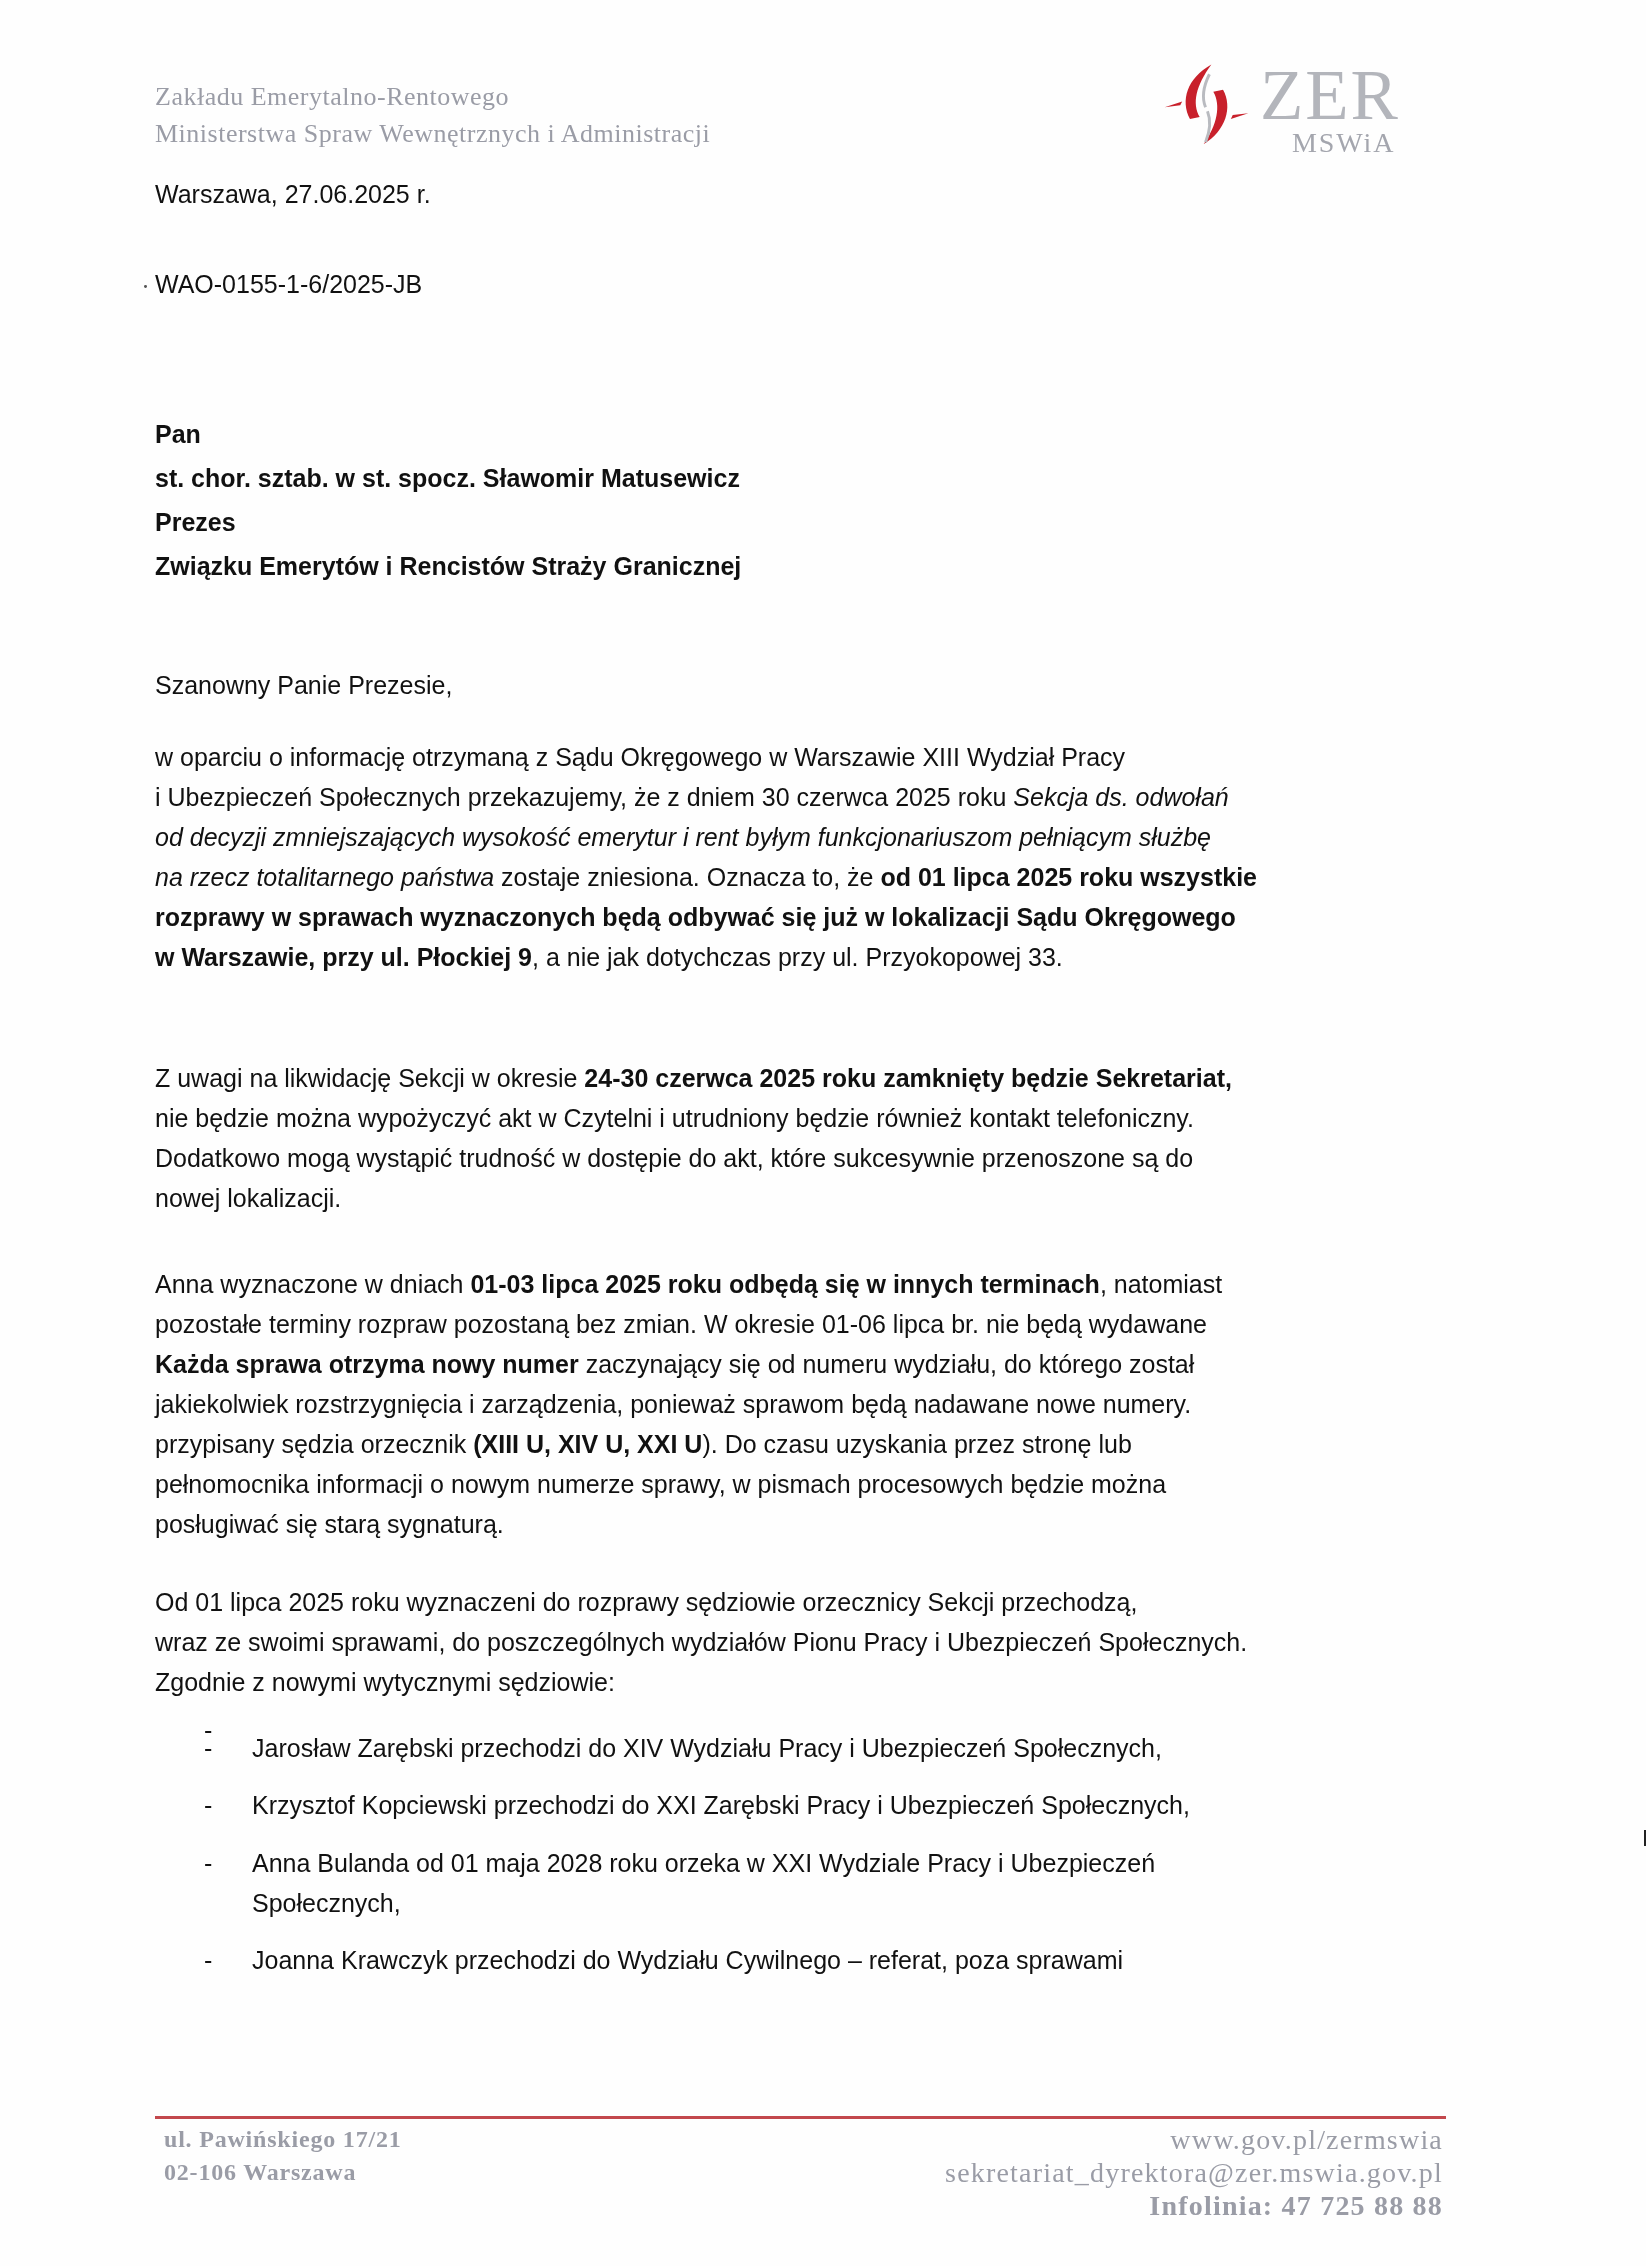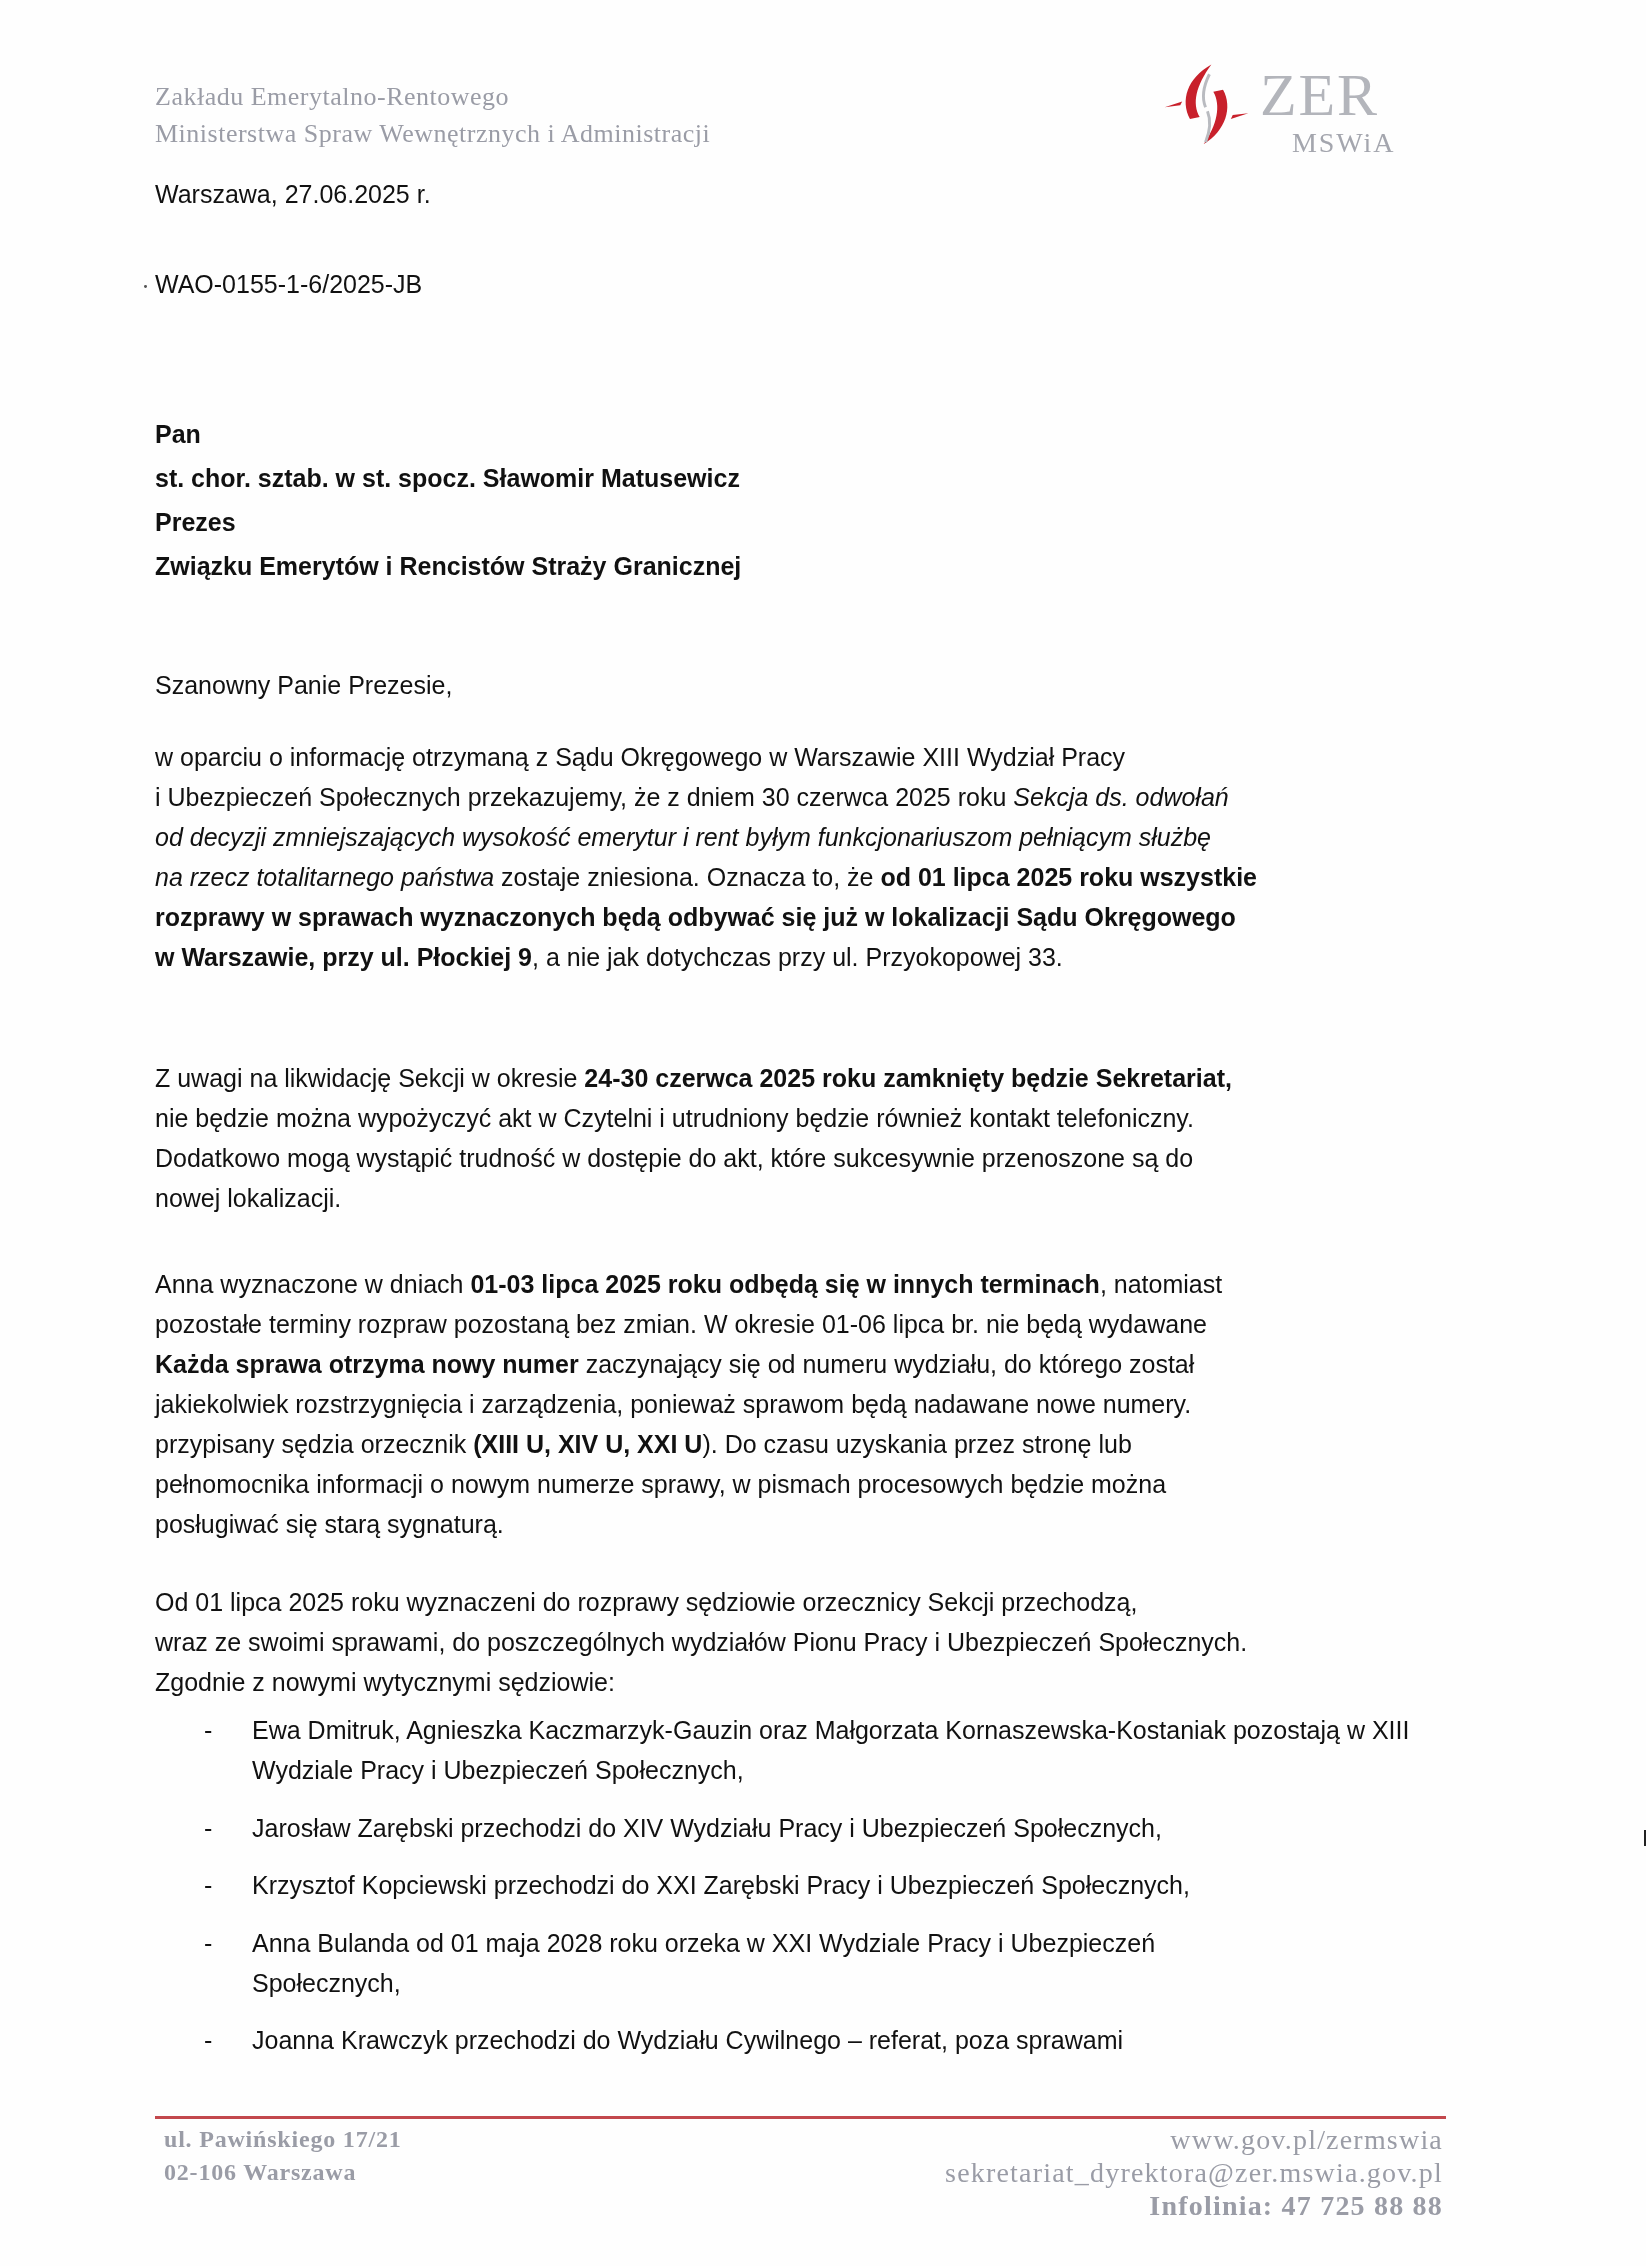--- a/index.html
+++ b/index.html
@@ -4,21 +4,21 @@
 <style>
   html, body { margin: 0; padding: 0; background: #ffffff; }
   body { width: 1647px; height: 2267px; position: relative; overflow: hidden; }
   .page { position: absolute; inset: 0; background: #fefefe; }
 
   .hdr-org { position: absolute; left: 155px; top: 78px; font-family: "Liberation Serif", serif; font-size: 26px; line-height: 37px; color: #9a9ca6; letter-spacing: 0.5px; }
   .hdr-org div { white-space: nowrap; }
 
   .logo { position: absolute; left: 1153px; top: 47px; width: 311px; height: 116px; }
   .logo svg { position: absolute; left: 0; top: 0; }
-  .logo .zer { position: absolute; left: 107px; top: 0px; font-family: "Liberation Serif", serif; font-size: 60px; line-height: 97px; color: #b3b5bb; letter-spacing: 1.9px; }
+  .logo .zer { position: absolute; left: 107px; top: 0px; font-family: "Liberation Serif", serif; font-size: 71px; line-height: 97px; color: #b3b5bb; letter-spacing: 1.9px; }
   .logo .mswia { position: absolute; left: 139px; top: 76px; font-family: "Liberation Serif", serif; font-size: 28px; line-height: 39px; color: #a4a6ae; letter-spacing: 1.9px; }
 
   .body-text { font-family: "Liberation Sans", sans-serif; color: #111; font-size: 25px; }
   .abs { position: absolute; left: 155px; white-space: nowrap; }
   .date { top: 180px; }
   .sig { top: 270px; }
   .sig-dot { position: absolute; left: 144px; top: 285px; width: 2.9px; height: 2.9px; background: #555; border-radius: 50%; }
 
   .addr { position: absolute; left: 155px; top: 412px; font-weight: bold; line-height: 44px; }
   .greet { top: 671px; }
@@ -109,21 +109,20 @@
 
     <div class="para p4">
       <div class="line">Od 01 lipca 2025 roku wyznaczeni do rozprawy sędziowie orzecznicy Sekcji przechodzą,</div>
       <div class="line">wraz ze swoimi sprawami, do poszczególnych wydziałów Pionu Pracy i Ubezpieczeń Społecznych.</div>
       <div class="line">Zgodnie z nowymi wytycznymi sędziowie:</div>
     </div>
 
     <div class="list">
       <div class="li">
           <span class="dash">-</span>
-          <span class="txt">Ewa Dmitruk, Agnieszka Kaczmarzyk-Gauzin oraz Małgorzata Kornaszewska-Kostaniak pozostają w XIII Wydziale Pracy i Ubezpieczeń Społecznych,</span>
         </div>
       <div class="li">
           <span class="dash">-</span>
           <span class="txt">Jarosław Zarębski przechodzi do XIV Wydziału Pracy i Ubezpieczeń Społecznych,</span>
         </div>
       <div class="li">
           <span class="dash">-</span>
           <span class="txt">Krzysztof Kopciewski przechodzi do XXI Zarębski Pracy i Ubezpieczeń Społecznych,</span>
         </div>
       <div class="li">

